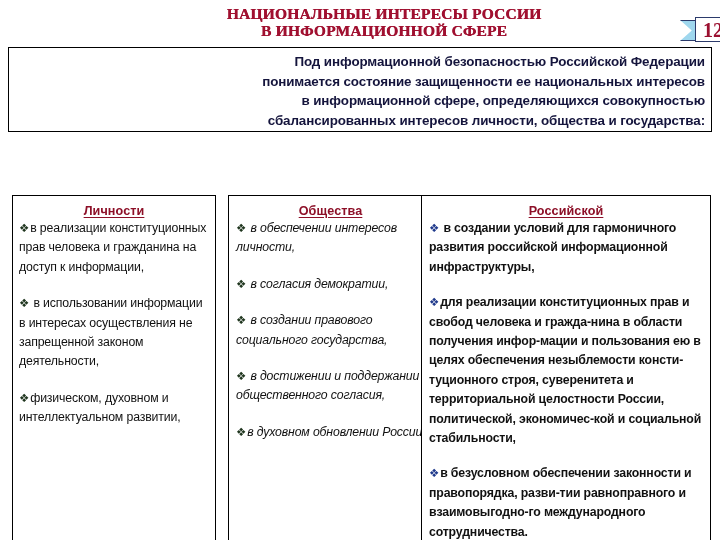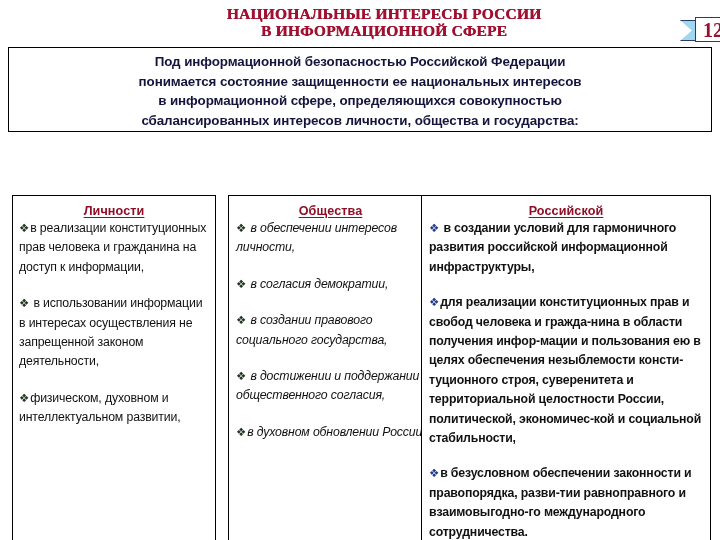--- a/index.html
+++ b/index.html
@@ -99,21 +99,21 @@
     padding: 4px 6px 0 6px;
   }
   #definition-text {
     text-align: center;
     font-size: 13.4px;
     font-weight: bold;
     line-height: 19.5px;
     color: #14143c;
     letter-spacing: -0.1px;
   }
-  #definition-text .def-line { display: block; white-space: nowrap; }
+  #definition-text .def-line { display: block; white-space: nowrap; text-align: right; }
 
   
   .column-box {
     position: absolute;
     top: 147px;
     border: 1.2px solid #000000;
     box-sizing: border-box;
     background: #ffffff;
     overflow: hidden;
     margin-top: 48px;

